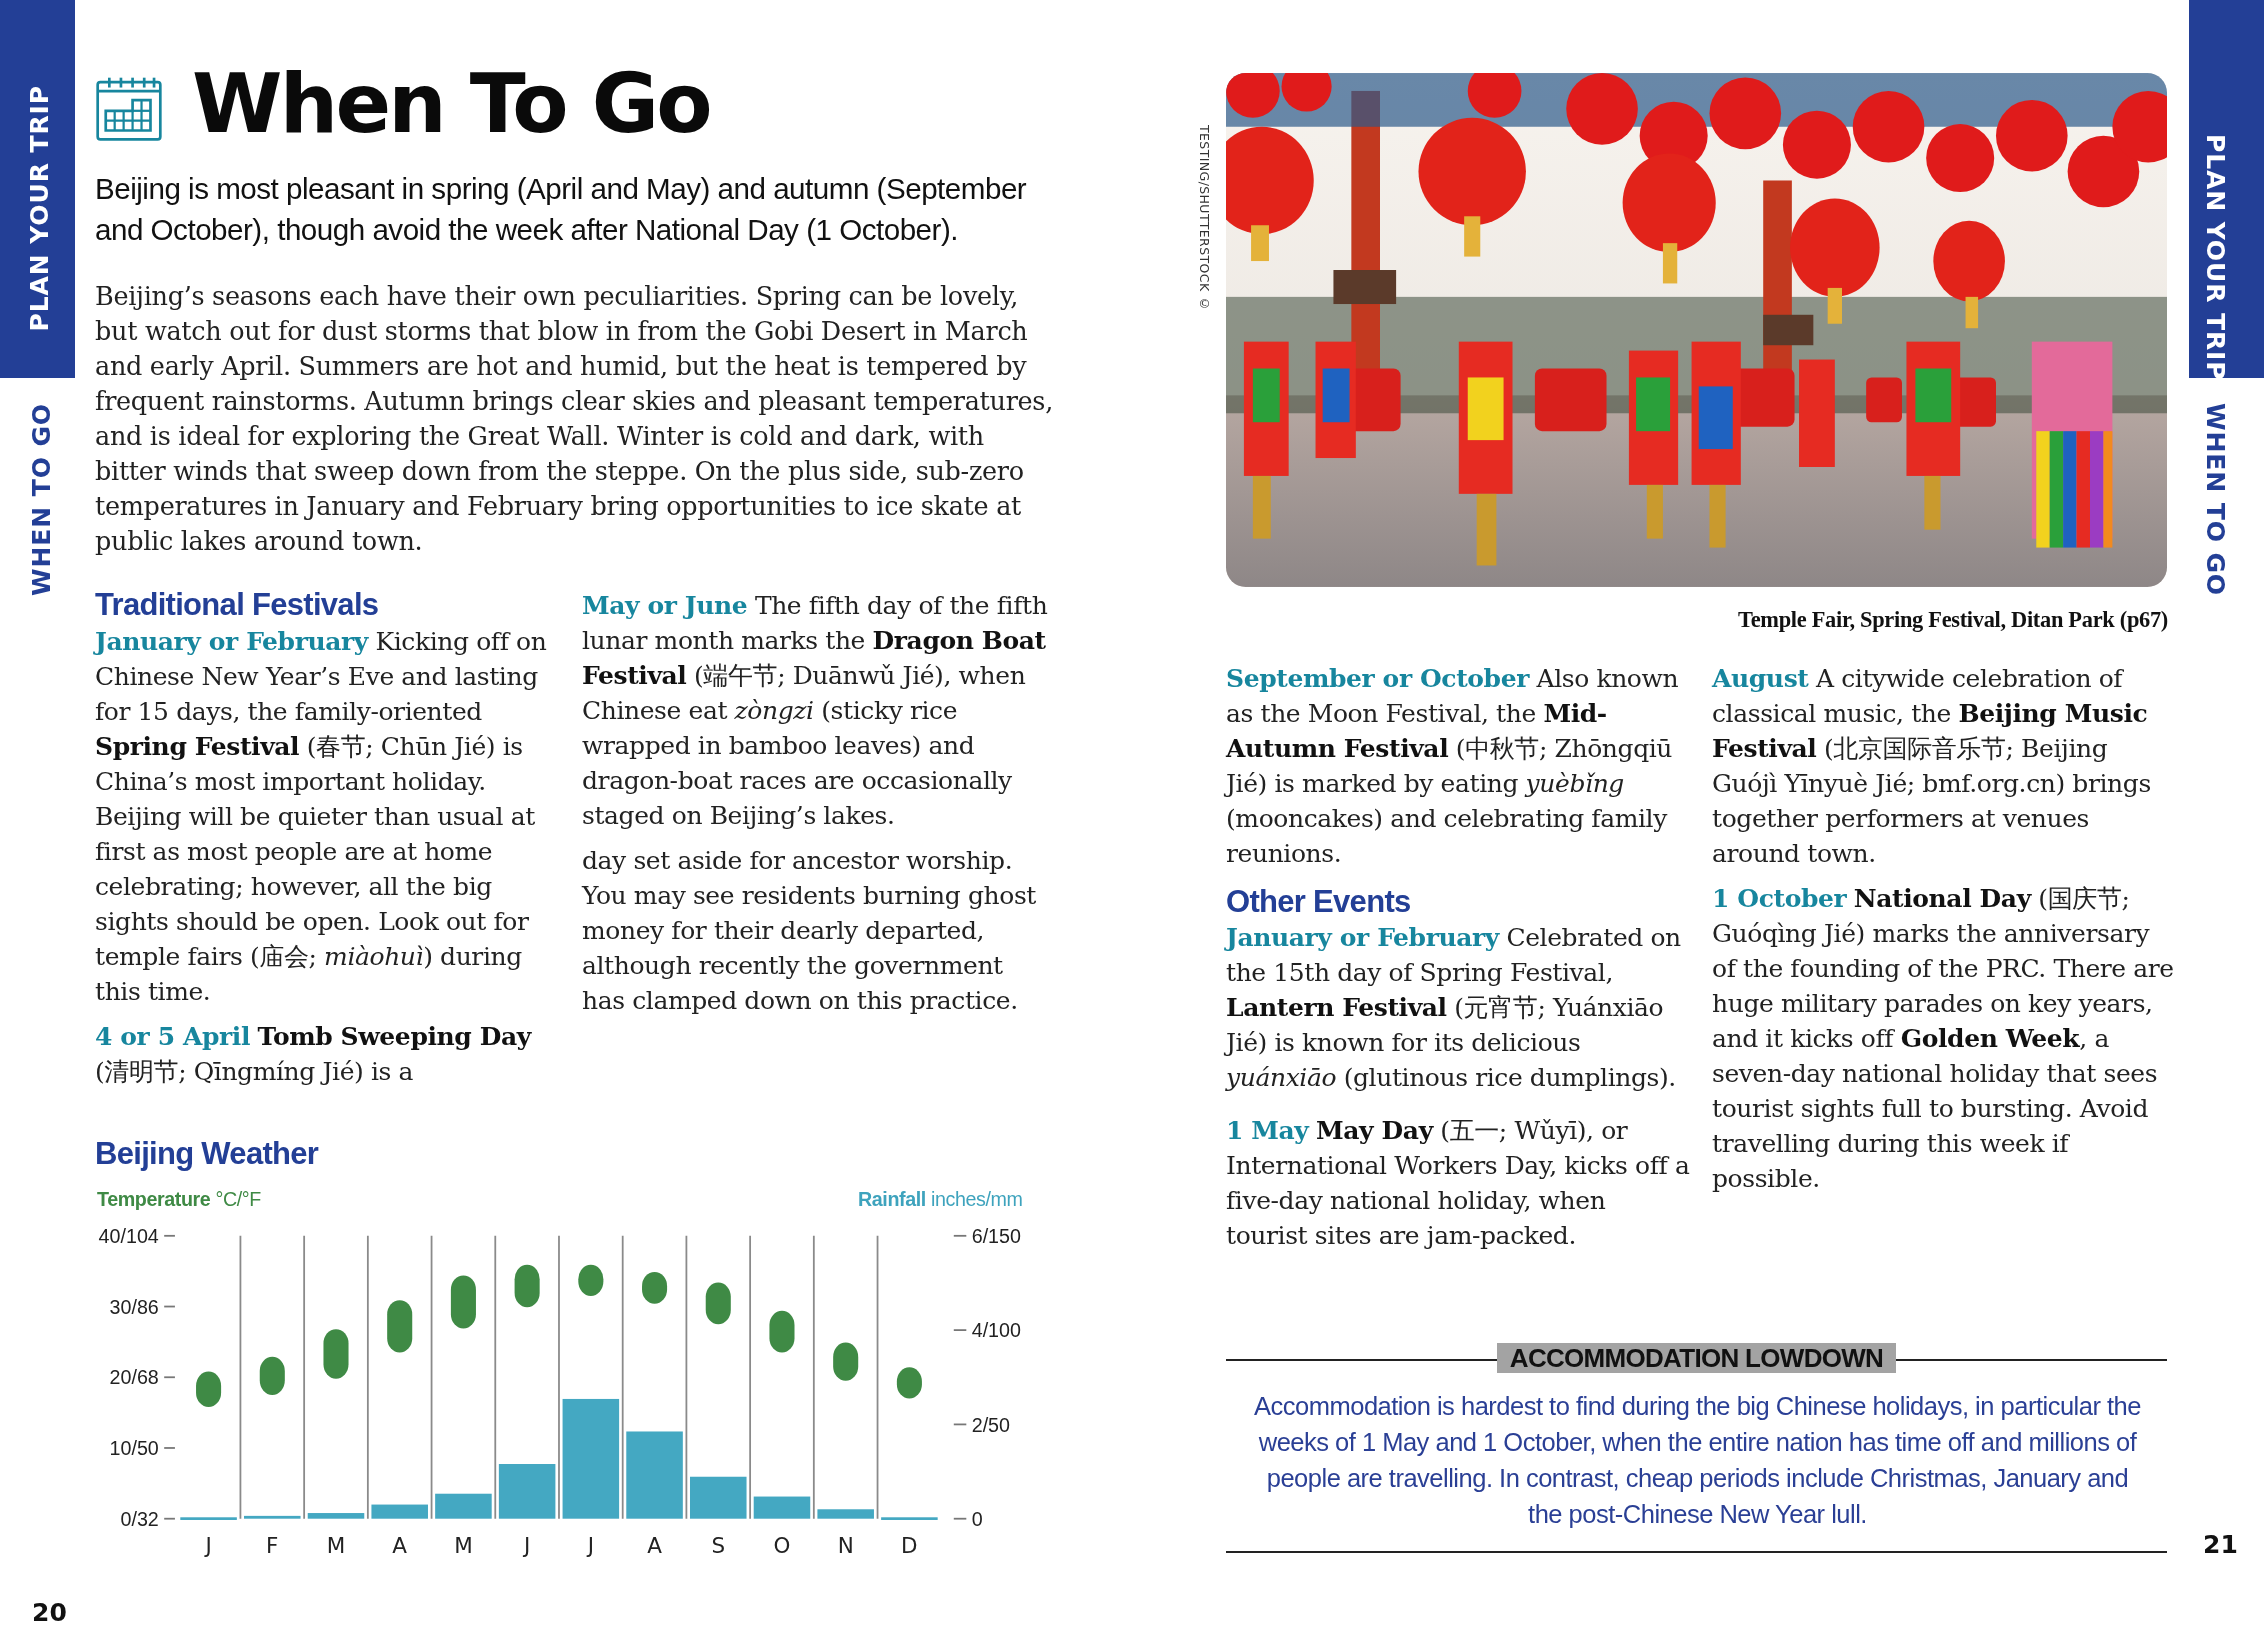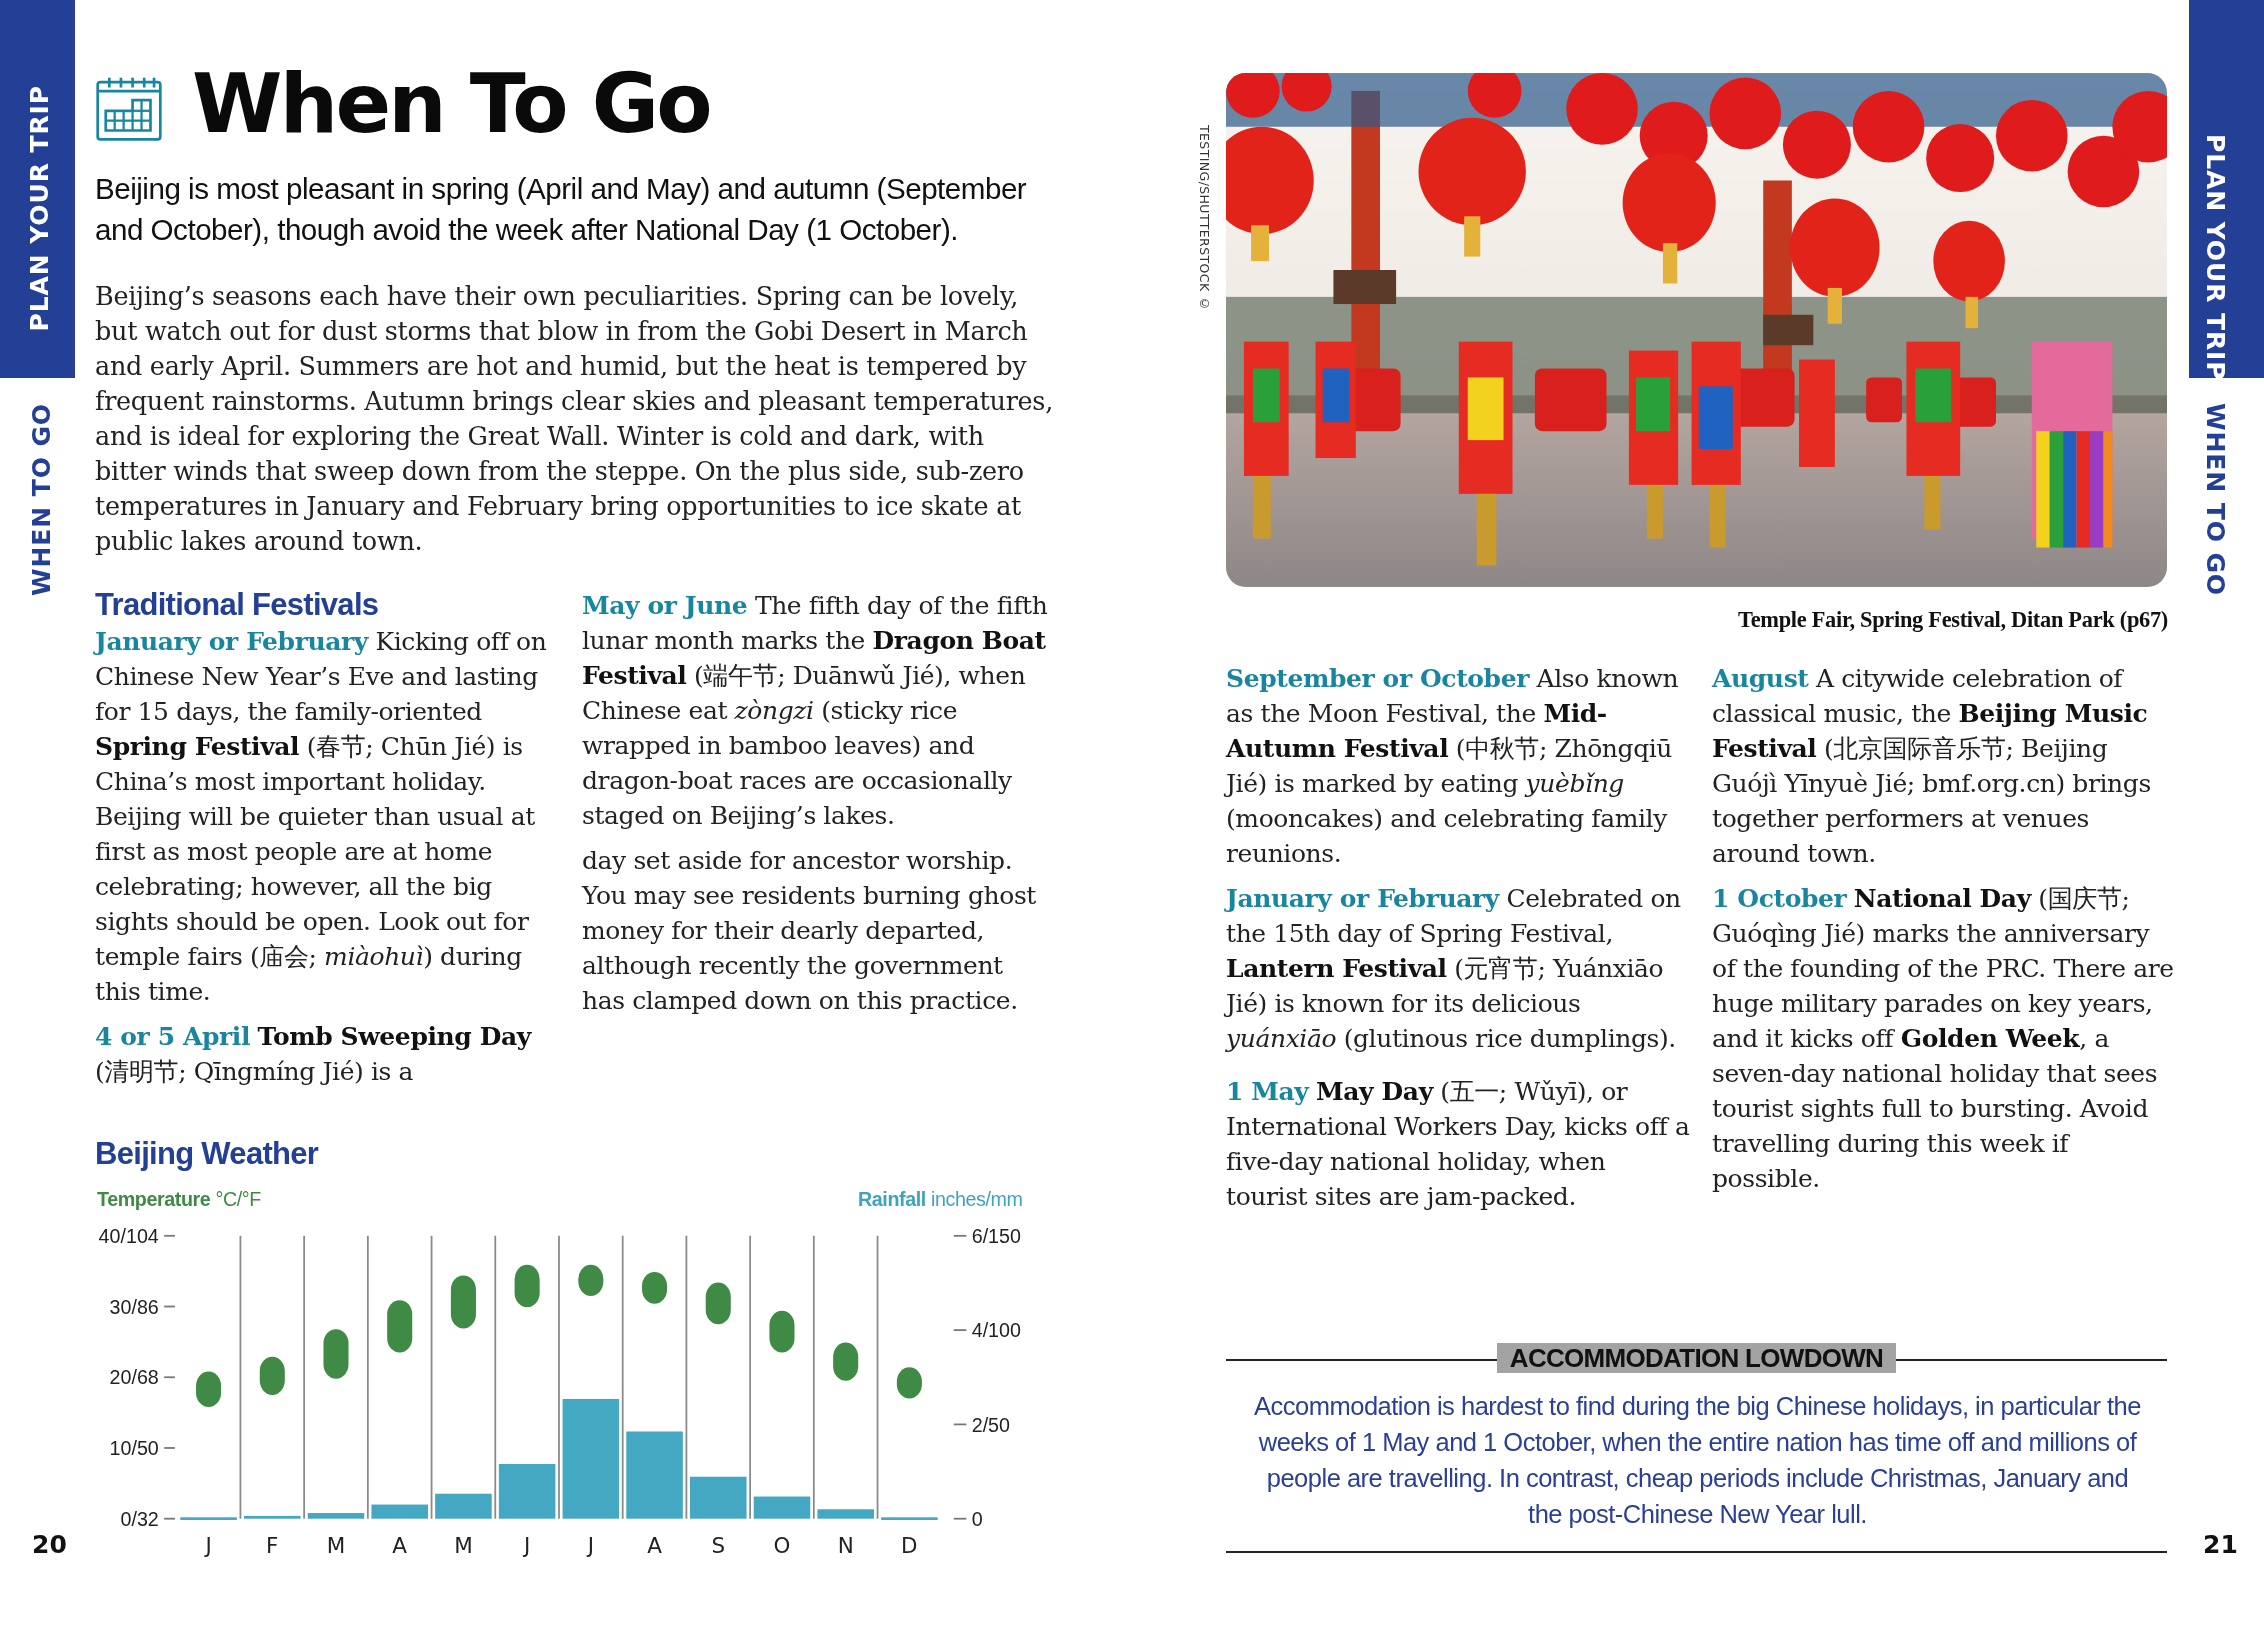--- a/index.html
+++ b/index.html
@@ -278,20 +278,21 @@
       <rect x="780" y="450" width="18" height="60"></rect>
     </g>
   </svg>
 </div>
 <div class="abs caption">Temple Fair, Spring Festival, Ditan Park (p67)</div>
 
 <div class="abs col col-r1">
   <p>
     <span class="when">September or October</span><span> Also known as the Moon Festival, the </span><span class="b">Mid-Autumn Festival</span><span> (中秋节; Zhōngqiū Jié) is marked by eating </span><span class="i">yuèbǐng</span><span> (mooncakes) and celebrating family reunions.</span>
   </p>
+  <div class="h-section" style="margin-top:12.5px; margin-bottom:1.8px;">Other Events</div>
   <p>
     <span class="when">January or February</span><span> Celebrated on the 15th day of Spring Festival, </span><span class="b">Lantern Festival</span><span> (元宵节; Yuánxiāo Jié) is known for its delicious </span><span class="i">yuánxiāo</span><span> (glutinous rice dumplings).</span>
   </p>
   <p style="margin-top:18px; height:140px; overflow:hidden;">
     <span class="when">1 May</span> <span class="b">May Day</span><span id="mayday-post"> (五一; Wǔyī), or International Workers Day, kicks off a five-day national holiday, when tourist sites are jam-packed. </span>
   </p>
 </div>
 
 <div class="abs col col-r2">
   <p>
@@ -300,15 +301,15 @@
   <p>
     <span class="when">1 October</span> <span class="b">National Day</span><span> (国庆节; Guóqìng Jié) marks the anniversary of the founding of the PRC. There are huge military parades on key years, and it kicks off </span><span class="b">Golden Week</span><span>, a seven-day national holiday that sees tourist sights full to bursting. Avoid travelling during this week if possible.</span>
   </p>
 </div>
 
 <div class="abs acc-rule" style="left:1226px; top:1359px; width:941px;"></div>
 <div class="abs acc-head"><span>ACCOMMODATION LOWDOWN</span></div>
 <div class="abs acc-body">Accommodation is hardest to find during the big Chinese holidays, in particular the weeks of 1 May and 1 October, when the entire nation has time off and millions of people are travelling. In contrast, cheap periods include Christmas, January and the post-Chinese New Year lull.</div>
 <div class="abs acc-rule" style="left:1226px; top:1551px; width:941px;"></div>
 
-<div class="abs page-num" style="left:32px; top:1530px;text-align:right;">20</div>
+<div class="abs page-num" style="left:32px; top:1598px;text-align:right;">20</div>
 <div class="abs page-num" style="left:2203px; top:1530px;">21</div>
 
 
 </body></html>

